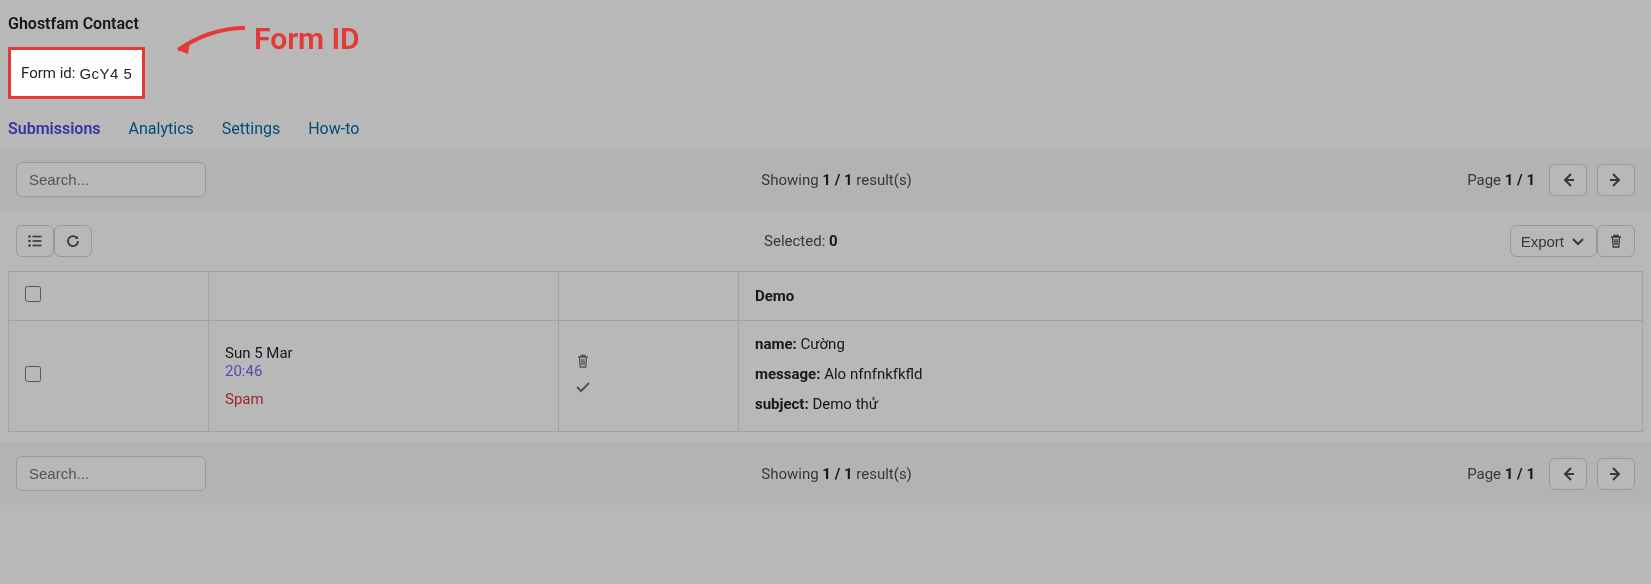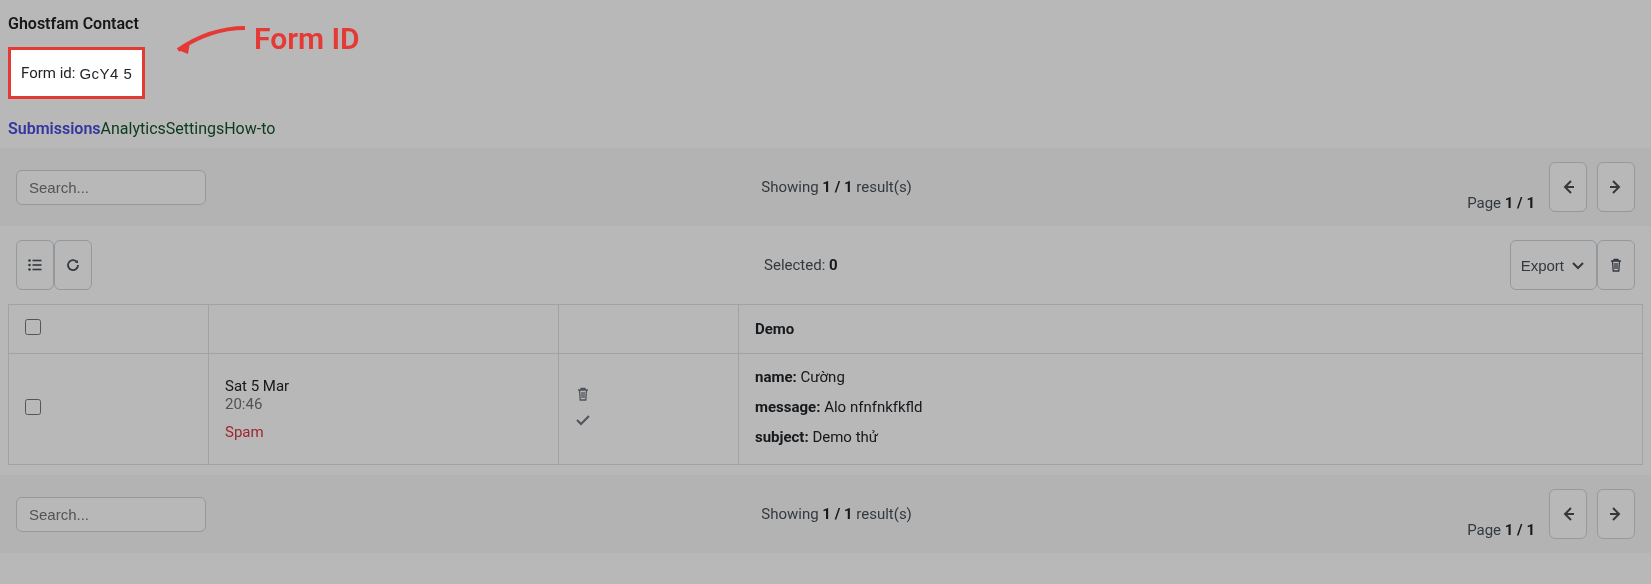--- a/index.html
+++ b/index.html
@@ -51,25 +51,26 @@
 }
 .annot svg { display: block; }
 .annot-text {
   color: #e53935;
   font-size: 30px;
   font-weight: 600;
   margin-left: 4px;
 }
 .tabs {
   display: flex;
+  gap: 28px;
   padding: 20px 8px 10px 8px;
 }
 .tab {
   font-size: 16px;
-  color: #14532d;
+  color: #0369a1;
   cursor: pointer;
 }
 .tab.active { color: #4b4be0; font-weight: 600; }
 .toolbar {
   background: #f8f9fa;
   padding: 14px 16px;
   display: flex;
   align-items: center;
   gap: 12px;
 }
@@ -77,29 +78,29 @@
   width: 190px;
   padding: 8px 12px;
   border: 1px solid #ced4da;
   border-radius: 6px;
   font-size: 15px;
   background: #fff;
   color: #7f1d1d;
 }
 .toolbar-center { flex: 1; text-align: center; color: #495057; }
 .toolbar-center b { font-weight: 700; color: #212529; }
-.toolbar-right { display: flex; align-items: flex-end; gap: 10px; }
+.toolbar-right { display: flex; align-items: center; gap: 10px; }
 .page-info { color: #495057; margin-right: 4px;}
 .page-info b { color: #212529; font-weight: 700;}
 .icon-btn {
   display: inline-flex;
   align-items: center;
   justify-content: center;
   min-width: 38px;
-  height: 50px;
+  height: 32px;
   padding: 0 10px;
   border: 1px solid #ced4da;
   border-radius: 6px;
   background: #fff;
   cursor: pointer;
   color: #495057;
   font-size: 15px;
 }
 .icon-btn svg { width: 16px; height: 16px; }
 .secondary-bar {
@@ -127,21 +128,21 @@
   background: #fff;
   font-weight: 700;
 }
 .col-check { width: 200px; text-align: center; }
 .col-date { width: 350px; }
 .col-actions { width: 180px; text-align:center;}
 input[type="checkbox"].row-check {
   width: 16px; height: 16px; cursor: pointer;
 }
 .date-cell .d1 { color: #212529; }
-.date-cell .d2 { color: #737373; }
+.date-cell .d2 { color: #8b5cf6; }
 .date-cell .spam { color: #dc3545; margin-top: 10px; }
 .actions-cell { text-align: center; }
 .actions-cell .act {
   display: block;
   margin: 6px auto;
   color: #6c757d;
   cursor: pointer;
 }
 .actions-cell .act svg { width: 16px; height: 16px; }
 .data-cell .kv { margin-bottom: 12px; }
@@ -243,21 +244,21 @@
       <th class="col-actions"></th>
       <th>Demo</th>
     </tr>
   </thead>
   <tbody>
     <tr>
       <td class="col-check">
         <input type="checkbox" class="row-check" style="">
       </td>
       <td class="col-date date-cell">
-        <div class="d1">Sat 5 Mar</div>
+        <div class="d1">Sun 5 Mar</div>
         <div class="d2">20:46</div>
         <div class="spam">Spam</div>
       </td>
       <td class="col-actions actions-cell">
         <span class="act">
           <svg viewBox="0 0 16 16">
               <path d="M3 4 H13 M6 4 V2.5 H10 V4 M4.5 4 L5.2 14 H10.8 L11.5 4 M7 6 V12 M9 6 V12" stroke="currentColor" stroke-width="1.3" fill="none"></path>
             </svg>
         </span>
         <span class="act">

